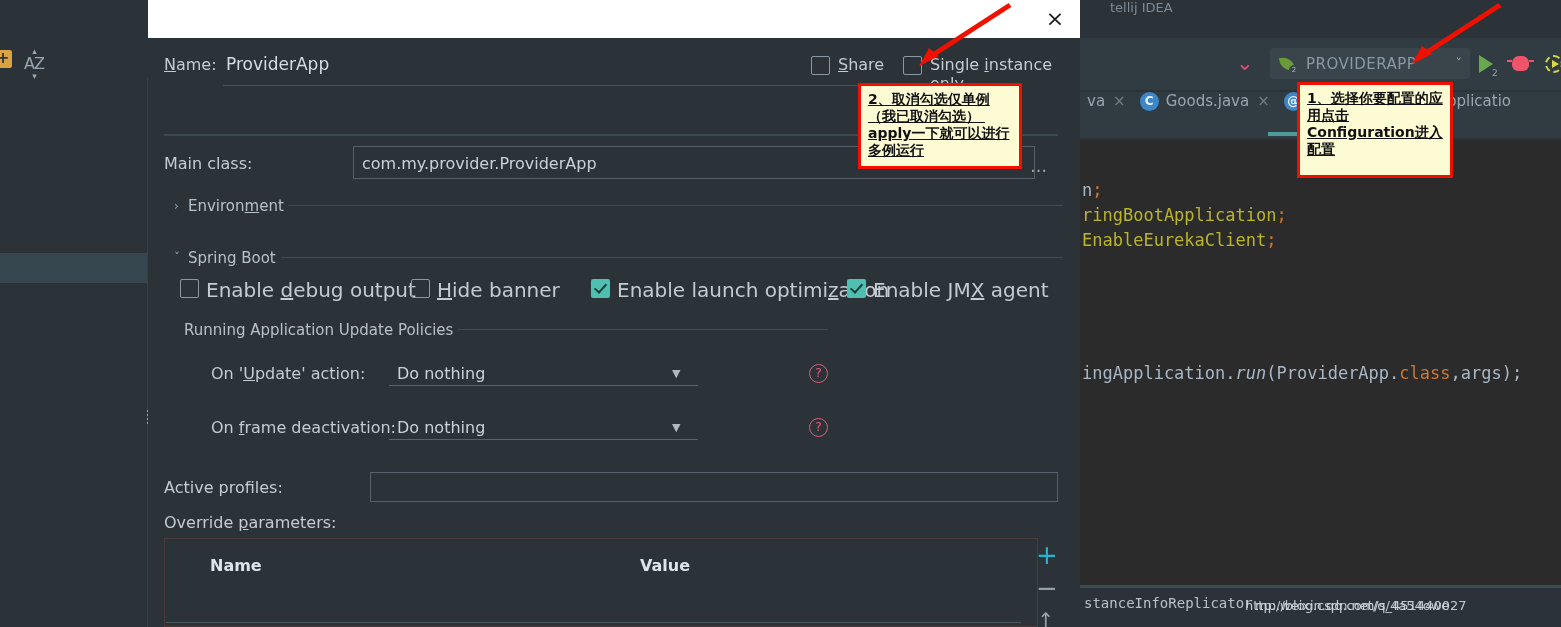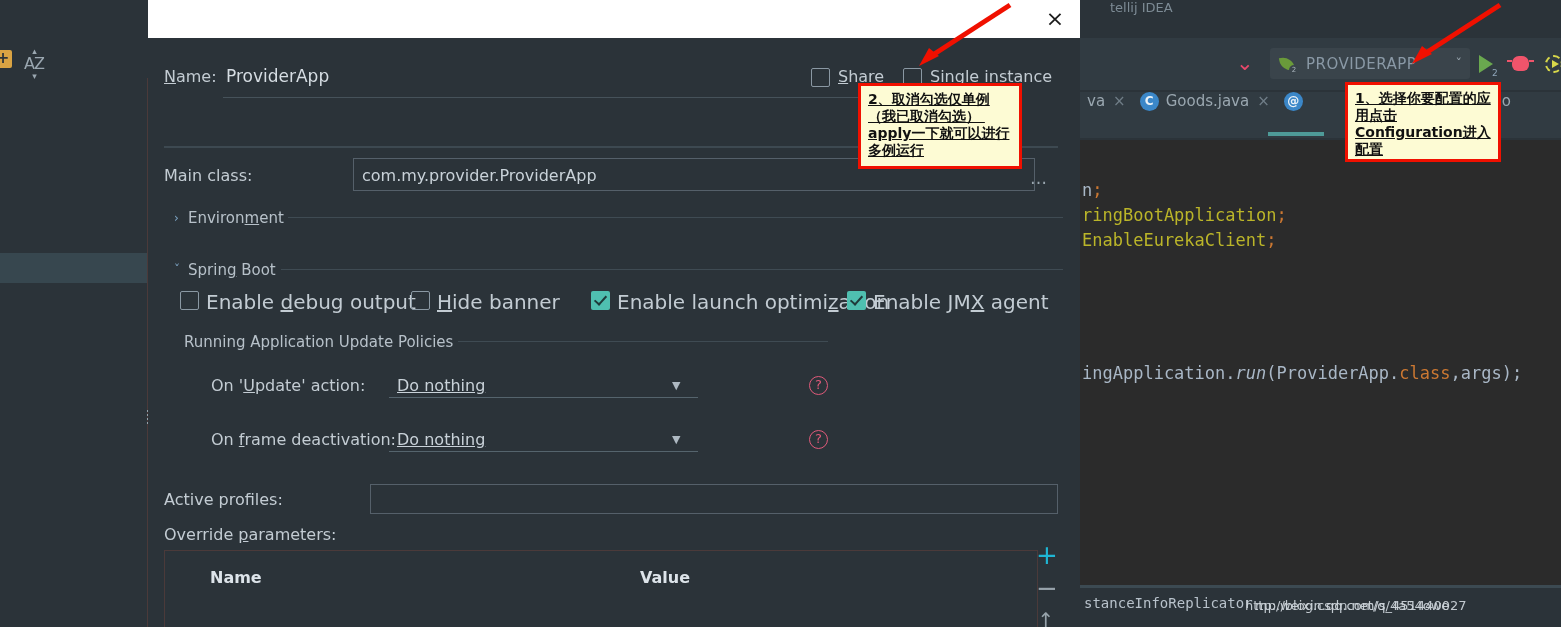--- a/index.html
+++ b/index.html
@@ -113,21 +113,21 @@
     position: absolute; left: 148px; top: 0; width: 932px; height: 627px;
     background: #2b3339;
   }
   .dialog-titlebar {
     position: absolute; left: 0; top: 0; width: 932px; height: 38px; background: #ffffff;
   }
   .dialog-close {
     position: absolute; right: 8px; top: 3px; width: 34px; height: 32px;
     color: #1c1c1c; font-size: 22px; line-height: 32px; text-align: center;
   }
-  .dlg-body { position: absolute; left: 0; top: 38px; width: 932px; height: 439px; margin-top: 12px; }
+  .dlg-body { position: absolute; left: 0; top: 38px; width: 932px; height: 439px; }
 
   .name-label { position: absolute; left: 16px; top: 17px; color: #c3ccd3; font-size: 16px; }
   .name-label u { text-decoration: underline; }
   .name-value { position: absolute; left: 78px; top: 16px; color: #d6dde3; font-size: 17px; }
   .name-underline { position: absolute; left: 75px; top: 47px; width: 702px; height: 1px; background: #46525a; }
 
   .share-box, .single-box {
     position: absolute; top: 18px; width: 19px; height: 19px;
     border: 1.5px solid #8a98a3; background: transparent; border-radius: 2px;
   }
@@ -155,21 +155,21 @@
   .cb { position: absolute; width: 19px; height: 19px; border-radius: 2px; }
   .cb.off { border: 1.5px solid #8a98a3; }
   .cb.on { background: #4fbfb0; }
   .cb.on::after {
     content: ""; position: absolute; left: 6px; top: 2px; width: 5px; height: 10px;
     border: solid #1f3a3a; border-width: 0 2.2px 2.2px 0; transform: rotate(42deg);
   }
   .cb-lbl { position: absolute; color: #c3ccd3; font-size: 20px; }
 
   .combo { position: absolute; border-bottom: 1px solid #55646d; }
-  .combo-val { position: absolute; color: #c9d2d9; font-size: 16px; text-decoration: underline; }
+  .combo-val { position: absolute; color: #c9d2d9; font-size: 16px; }
   .combo-arrow { position: absolute; color: #aeb9c2; font-size: 11px; }
   .help-icon {
     position: absolute; width: 19px; height: 19px; border: 1.6px solid #e05a7a;
     border-radius: 50%; color: #e05a7a; font-size: 13px; line-height: 16px; text-align: center;
   }
 
   .tbl-box { position: absolute; left: 16px; top: 500px; width: 874px; height: 89px; border: 1px solid #4b3a3a; }
   .tbl-hdr { position: absolute; color: #dde4ea; font-size: 16px; font-weight: bold; }
   .tbl-rule { position: absolute; left: 18px; top: 584px; width: 855px; height: 1px; background: #49555d; }
   .side-btn { position: absolute; left: 1036px; text-align: center; }
@@ -352,15 +352,15 @@
   <svg class="arrow" style="left:905px; top:0px; width:110px; height:70px;">
     <line x1="105" y1="5" x2="20" y2="60" stroke="#f01000" stroke-width="5"></line>
     <polygon points="14,66 34,56 24,48" fill="#f01000"></polygon>
   </svg>
   <div class="anno" style="left:858px; top:83px; width:164px; height:86px;">2、取消勾选仅单例（我已取消勾选） apply一下就可以进行多例运行</div>
 
   <svg class="arrow" style="left:1388px; top:0px; width:120px; height:70px;">
     <line x1="112" y1="5" x2="30" y2="58" stroke="#f01000" stroke-width="5"></line>
     <polygon points="24,64 44,54 34,46" fill="#f01000"></polygon>
   </svg>
-  <div class="anno" style="left:1297px; top:82px; width:156px; height:80px;margin-left:48px;">1、选择你要配置的应用点击Configuration进入配置</div>
+  <div class="anno" style="left:1297px; top:82px; width:156px; height:96px;">1、选择你要配置的应用点击Configuration进入配置</div>
 
 </div>
 
 </body></html>

